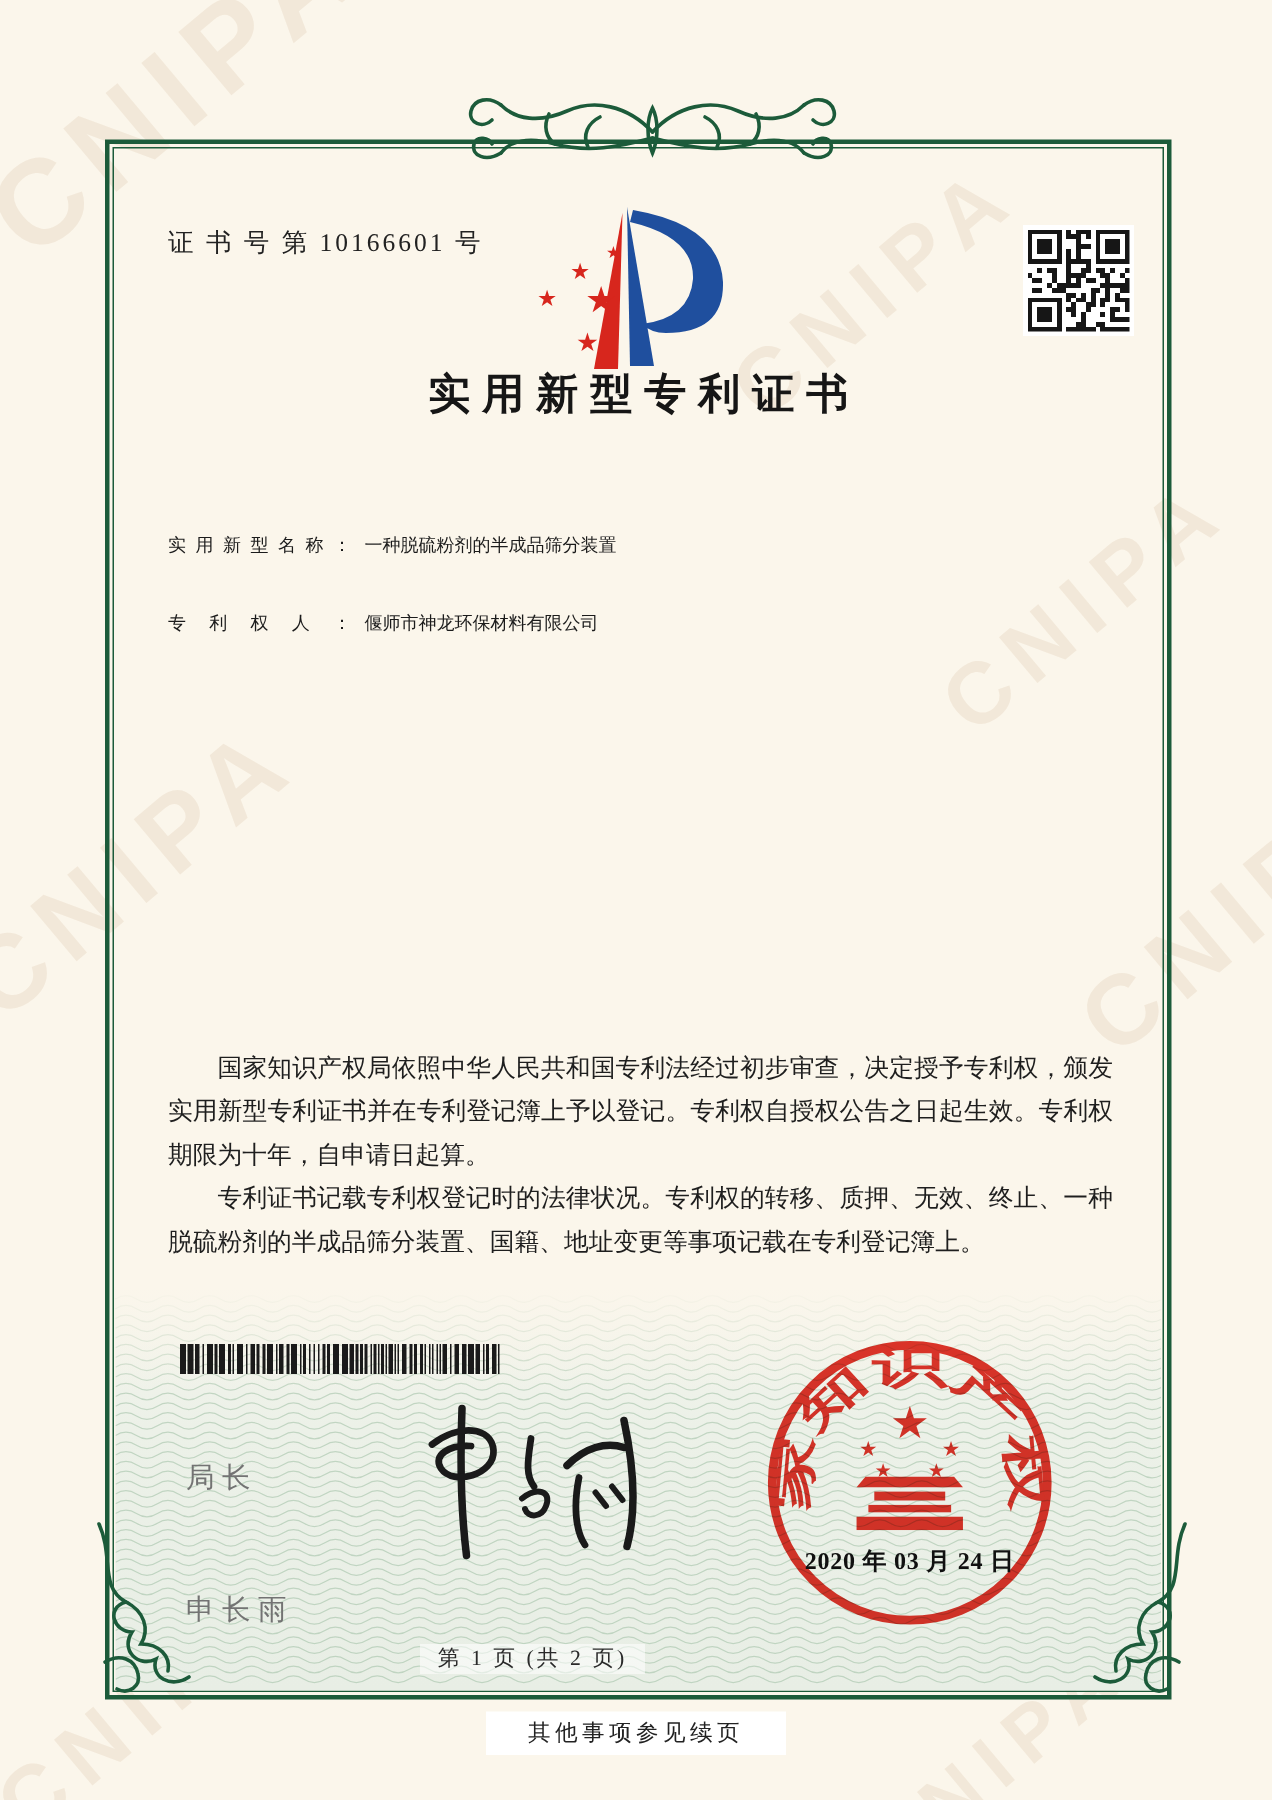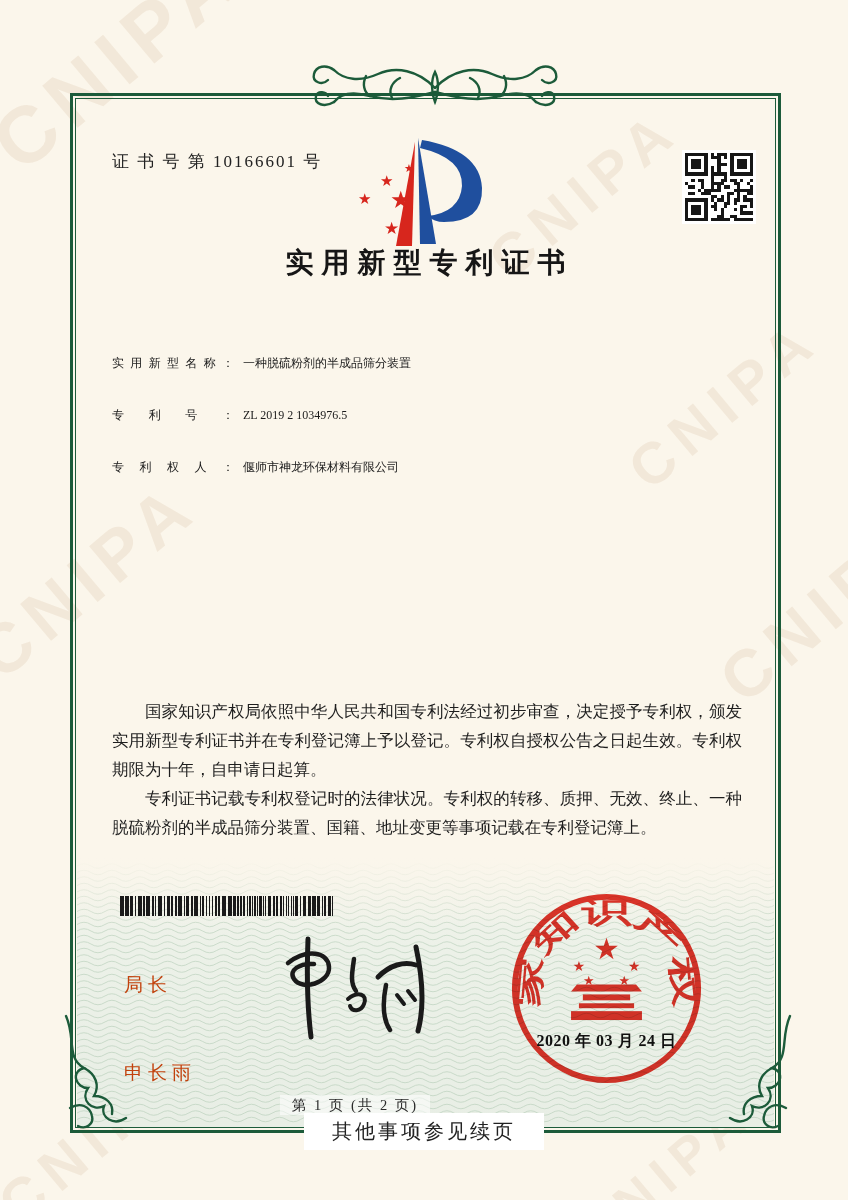--- a/index.html
+++ b/index.html
@@ -45,31 +45,31 @@
   }
   .rows{left:112px;top:350px;width:636px;font-size:12px;z-index:2;}
   .row{margin-bottom:25px;line-height:27px;position:relative;white-space:nowrap;}
   .lbl{display:inline-block;width:122px;text-align:justify;text-align-last:justify;color:#1b1b1b;}
   .val{margin-left:9px;color:#1b1b1b;}
   .pair2{position:absolute;left:328px;top:0;}
   .paras{left:112px;top:697px;width:630px;font-size:16.5px;line-height:29px;
     text-align:justify;color:#1e1e1e;z-index:2;}
   .paras p{margin:0;text-indent:2em;}
   .barcode{left:120px;top:896px;width:218px;height:20px;z-index:3;}
-  .officer{left:124px;font-size:19px;letter-spacing:5px;color:#c2410c;z-index:3;}
+  .officer{left:124px;font-size:19px;letter-spacing:5px;color:#737373;z-index:3;}
   .signature{left:250px;top:933px;z-index:3;}
   .signature path{stroke:#1a1a1a;fill:none;stroke-linecap:round;stroke-linejoin:round;}
   .seal{left:508px;top:890px;z-index:3;opacity:.92;mix-blend-mode:multiply;}
   .seal-date{left:508px;top:1031px;width:197px;text-align:center;font-size:16px;
     font-weight:600;letter-spacing:.5px;color:#101010;z-index:4;}
   .page-ind{left:70px;width:570px;top:1096px;text-align:center;font-size:14.5px;color:#2a2a2a;z-index:3;}
   .page-ind span{background:rgba(255,255,255,.55);padding:2px 12px;letter-spacing:2px;}
   .cont-note{
-    left:50%;top:1113px;transform:translateX(-50%);background:#fff;padding:5px 28px;
-    font-size:20px;letter-spacing:3px;color:#222;z-index:3;white-space:nowrap;
+    left:50%;top:1141px;transform:translateX(-50%);background:#fff;padding:5px 28px;
+    font-size:15px;letter-spacing:3px;color:#222;z-index:3;white-space:nowrap;
   }
 </style>
 </head>
 <body>
 
 <div class="wm" style="left:-30px;top:14px;font-size:80px">CNIPA</div>
 <div class="wm" style="left:470px;top:160px;font-size:58px">CNIPA</div>
 <div class="wm" style="left:610px;top:370px;font-size:58px">CNIPA</div>
 <div class="wm" style="left:-45px;top:540px;font-size:70px">CNIPA</div>
 <div class="wm" style="left:700px;top:570px;font-size:66px">CNIPA</div>
@@ -291,23 +291,20 @@
     </svg>
 </div>
 
 <div class="abs title">实用新型专利证书</div>
 
 <div class="abs rows">
   <div class="row">
     <span class="lbl">实用新型名称：</span><span class="val">一种脱硫粉剂的半成品筛分装置</span>
   </div>
   <div class="row">
-    <span class="lbl">专利号：</span><span class="val">ZL 2019 2 1034976.5</span>
-  </div>
-  <div class="row">
     <span class="lbl">专利权人：</span><span class="val">偃师市神龙环保材料有限公司</span>
   </div>
 </div>
 
 <div class="abs paras">
   <p>国家知识产权局依照中华人民共和国专利法经过初步审查，决定授予专利权，颁发实用新型专利证书并在专利登记簿上予以登记。专利权自授权公告之日起生效。专利权期限为十年，自申请日起算。</p>
   <p>专利证书记载专利权登记时的法律状况。专利权的转移、质押、无效、终止、一种脱硫粉剂的半成品筛分装置、国籍、地址变更等事项记载在专利登记簿上。</p>
 </div>
 
 <div class="abs barcode">

